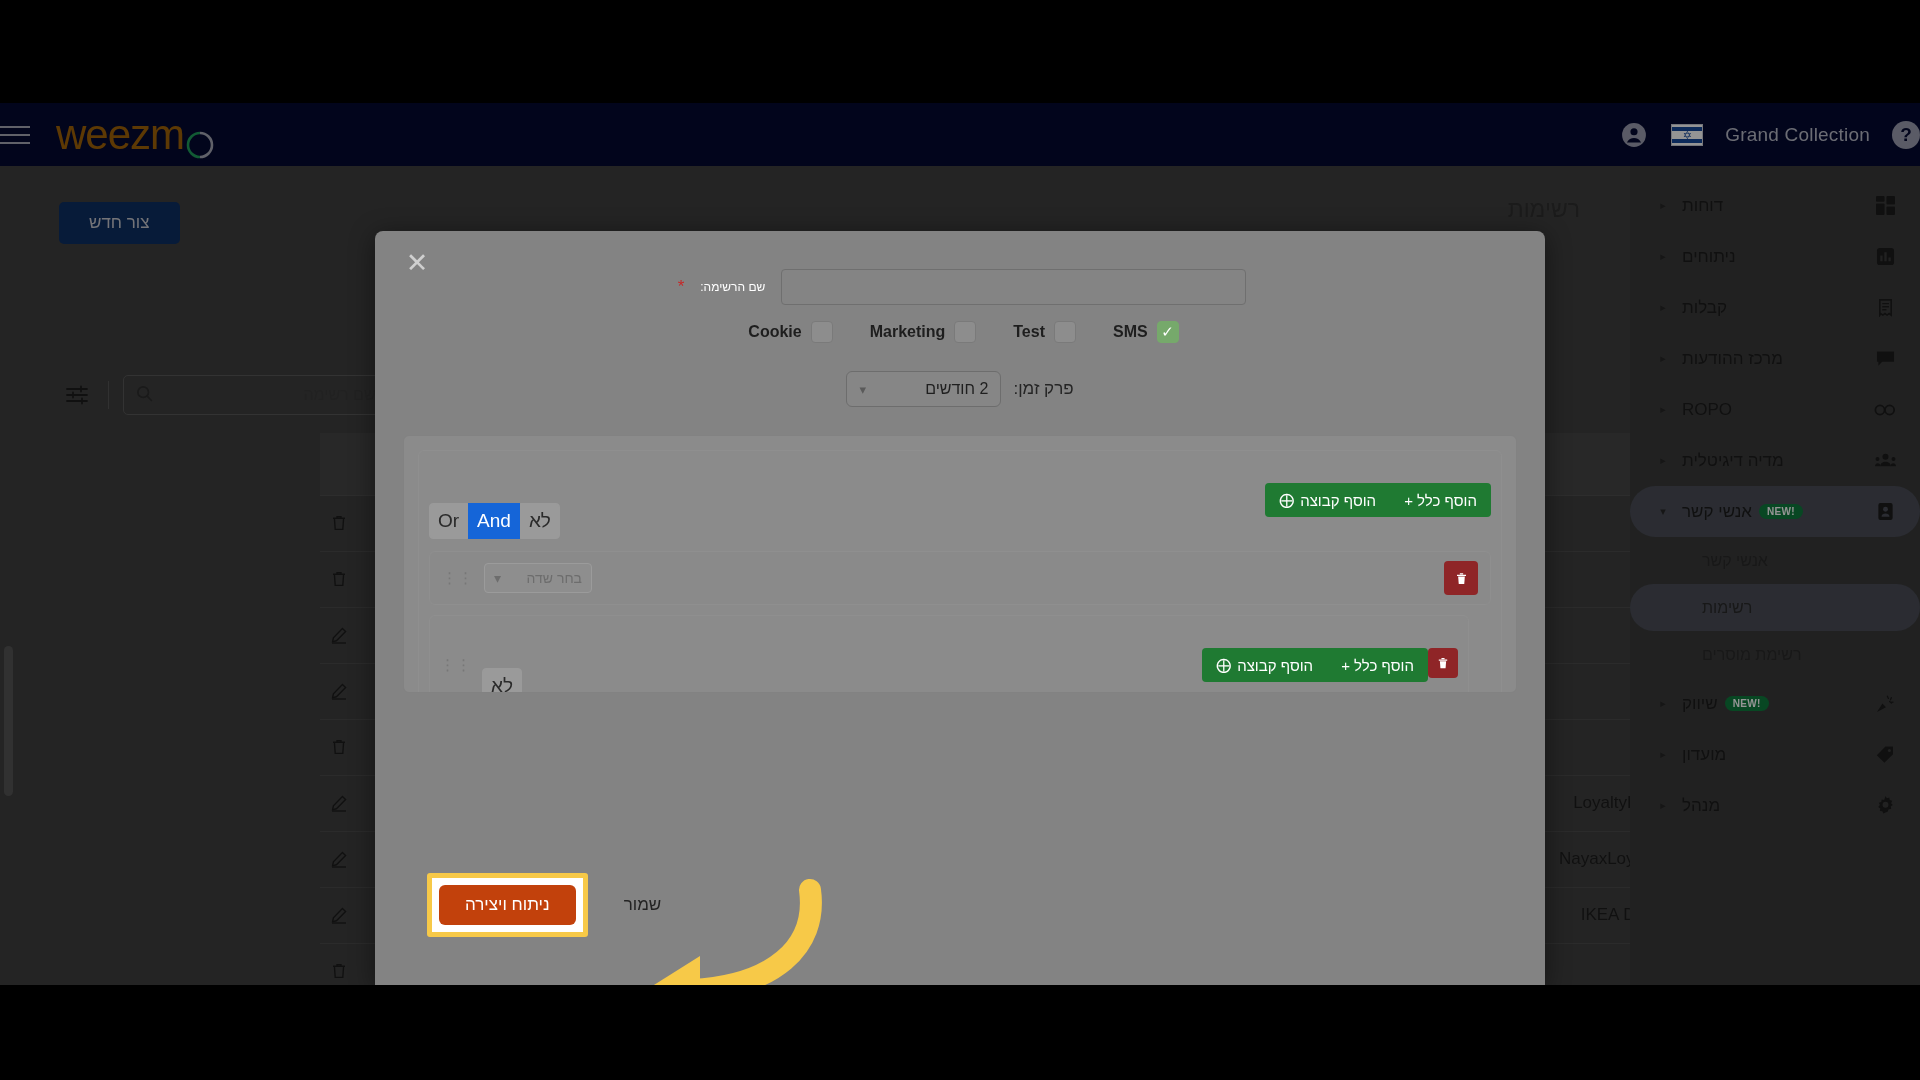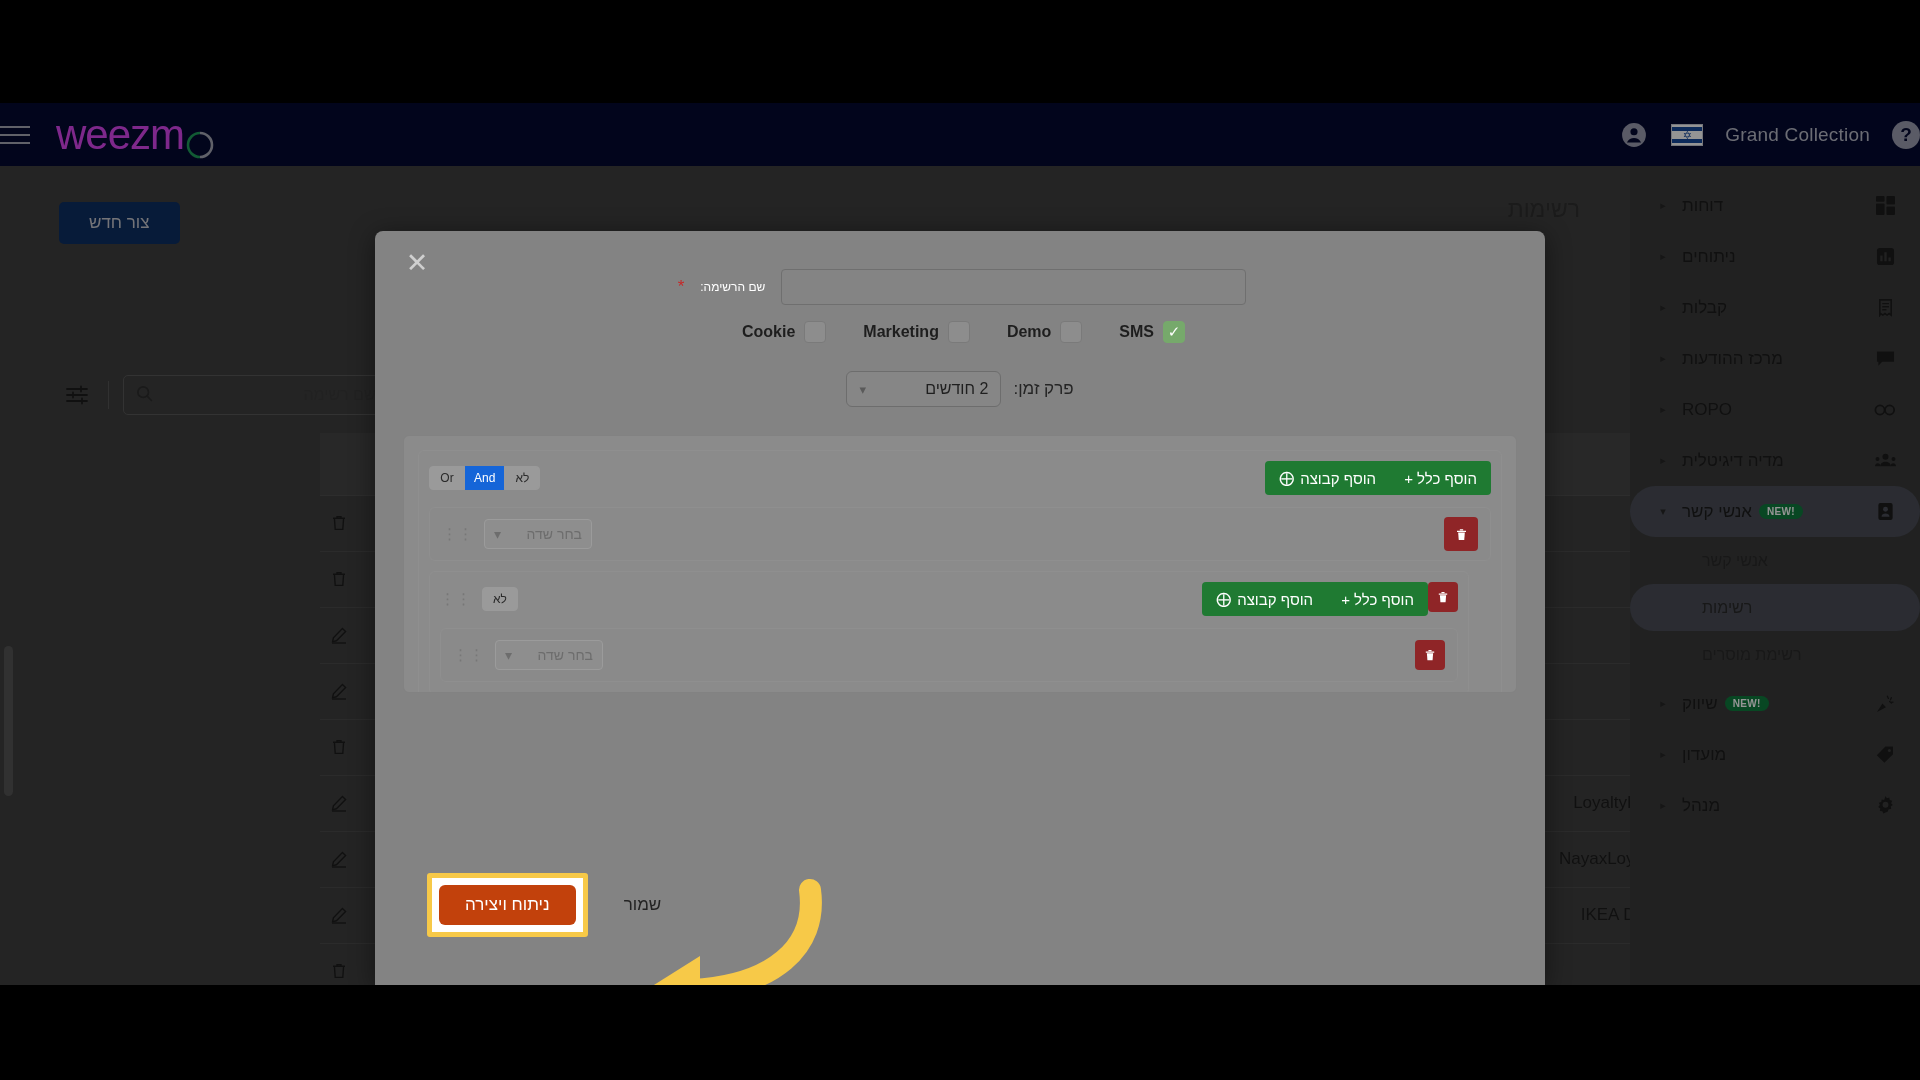--- a/index.html
+++ b/index.html
@@ -51,21 +51,21 @@
     color: #040a31; font-size: 19px; font-weight: bold; display: flex;
     align-items: center; justify-content: center; cursor: pointer;
   }
   .topnav-right {
     margin-left: 0; margin-right: auto; display: flex; align-items: center;
     gap: 26px; padding-left: 0; padding-right: 34px; direction: ltr;
   }
   .hamburger { width: 30px; display:flex; flex-direction: column; gap: 6px; cursor: pointer; }
   .hamburger span { display:block; height: 2px; background: #a5a7b5; width: 100%; }
   .logo-weezmo {
-    display: flex; align-items: flex-end; color: #d946ef;
+    display: flex; align-items: flex-end; color: #a16207;
     font-size: 42px; letter-spacing: -1px; font-weight: 300;
   }
   .logo-arc {
     display:inline-block; width: 28px; height: 28px; position: relative;
     margin-left: 2px; align-self: center;
   }
 
   
   .sidebar {
     position: absolute; right: 0; top: 63px; width: 290px;
@@ -212,23 +212,23 @@
   .btn-green.left { border-radius: 0 4px 4px 0; }
   .btn-green.right { border-radius: 4px 0 0 4px; }
   .btn-del {
     background: #8f2527; color: #fff; border: none; border-radius: 4px;
     width: 34px; height: 34px; display:flex; align-items:center; justify-content:center;
     cursor: pointer;
   }
   .btn-del.sm { width: 30px; height: 30px; }
   .toggle-group { display:flex; direction: ltr; }
   .tg {
-    min-width: 36px; height: 24px; border: 1px solid #9a9a9a; background: #9a9a9a;
-    color: #2a2a2a; font-size: 12px; display:flex; align-items:center;
-    justify-content:center; cursor: pointer; padding: 0 8px;
+    min-width: 36px; height: 36px; border: 1px solid #9a9a9a; background: #9a9a9a;
+    color: #2a2a2a; font-size: 19px; display:flex; align-items:center;
+    justify-content:center; cursor: pointer; padding: 0 8px; margin-top: 42px;
   }
   .tg:first-child { border-radius: 4px 0 0 4px; }
   .tg:last-child { border-radius: 0 4px 4px 0; }
   .tg.sel { background: #1565d8; color: #fff; border-color: #1565d8; }
   .tg.single { border-radius: 4px; background: #9a9a9a; }
   .rule-row {
     margin-top: 12px; border: 1px solid #8f8f8f; border-radius: 6px;
     background: #8a8a8a; height: 54px; display:flex; align-items:center;
     justify-content: space-between; padding: 0 12px;
   }
@@ -698,21 +698,21 @@
         <span class="req-star">*</span>
       </div>
 
 
       <div class="consent-row">
         <div class="consent-item">
           <span class="ctext">SMS</span>
           <span class="cbox checked">✓</span>
         </div>
         <div class="consent-item">
-          <span class="ctext">Demo</span>
+          <span class="ctext">Test</span>
           <span class="cbox"></span>
         </div>
         <div class="consent-item">
           <span class="ctext">Marketing</span>
           <span class="cbox"></span>
         </div>
         <div class="consent-item">
           <span class="ctext">Cookie</span>
           <span class="cbox"></span>
         </div>

